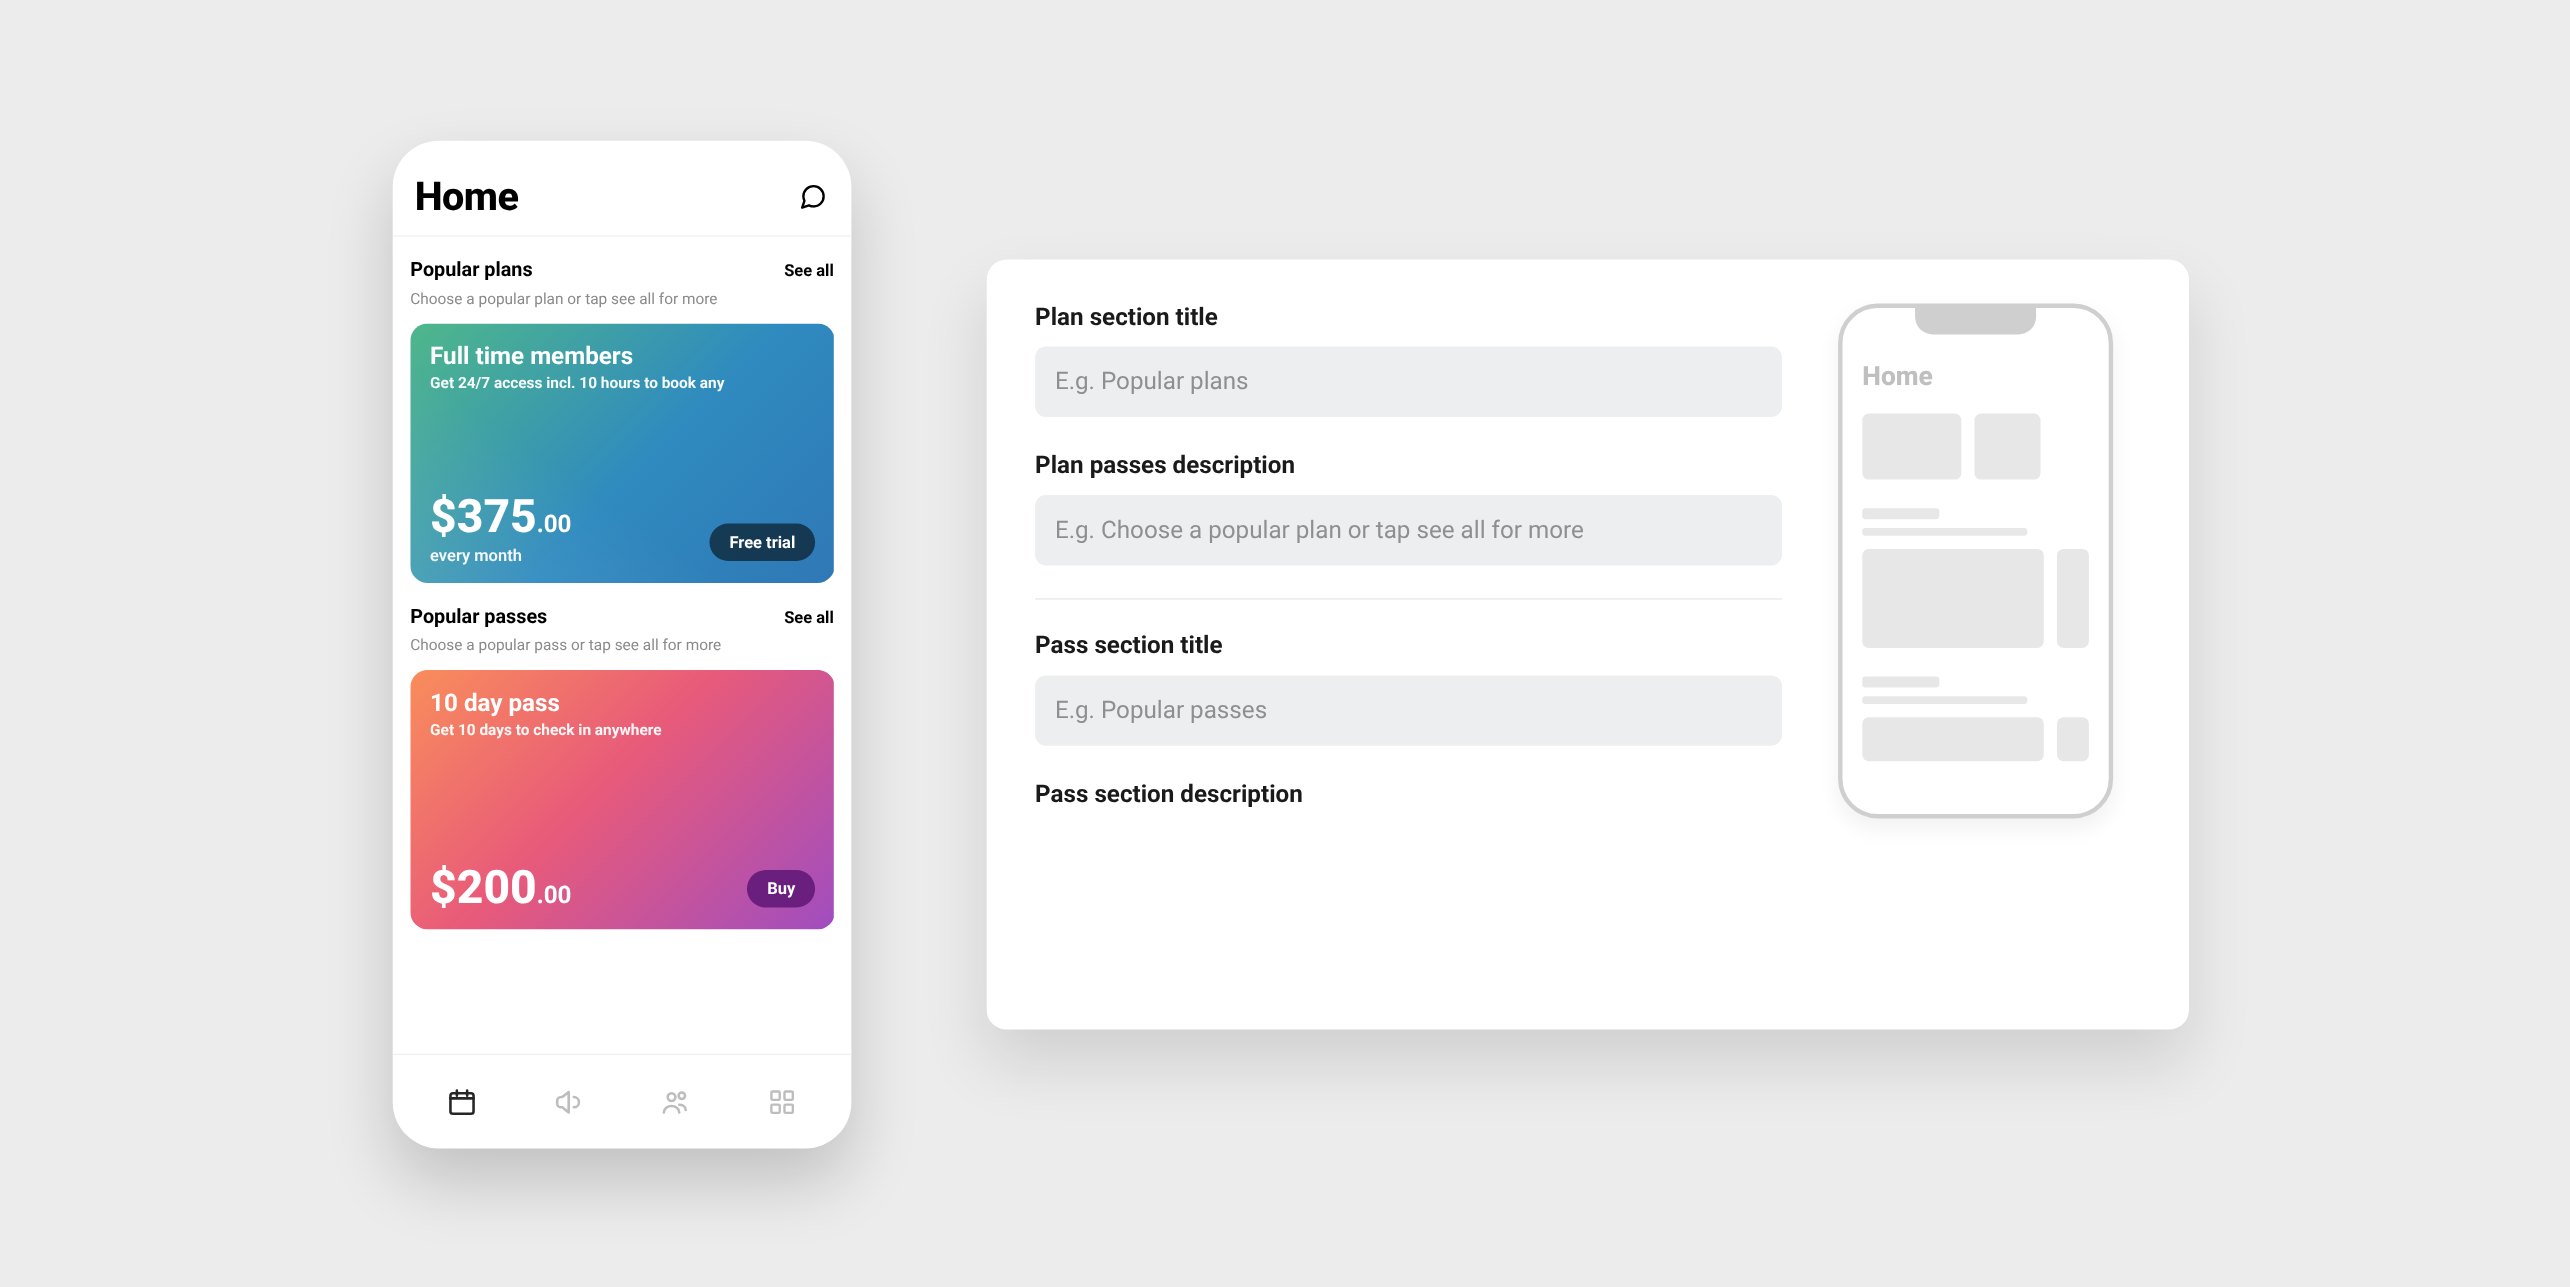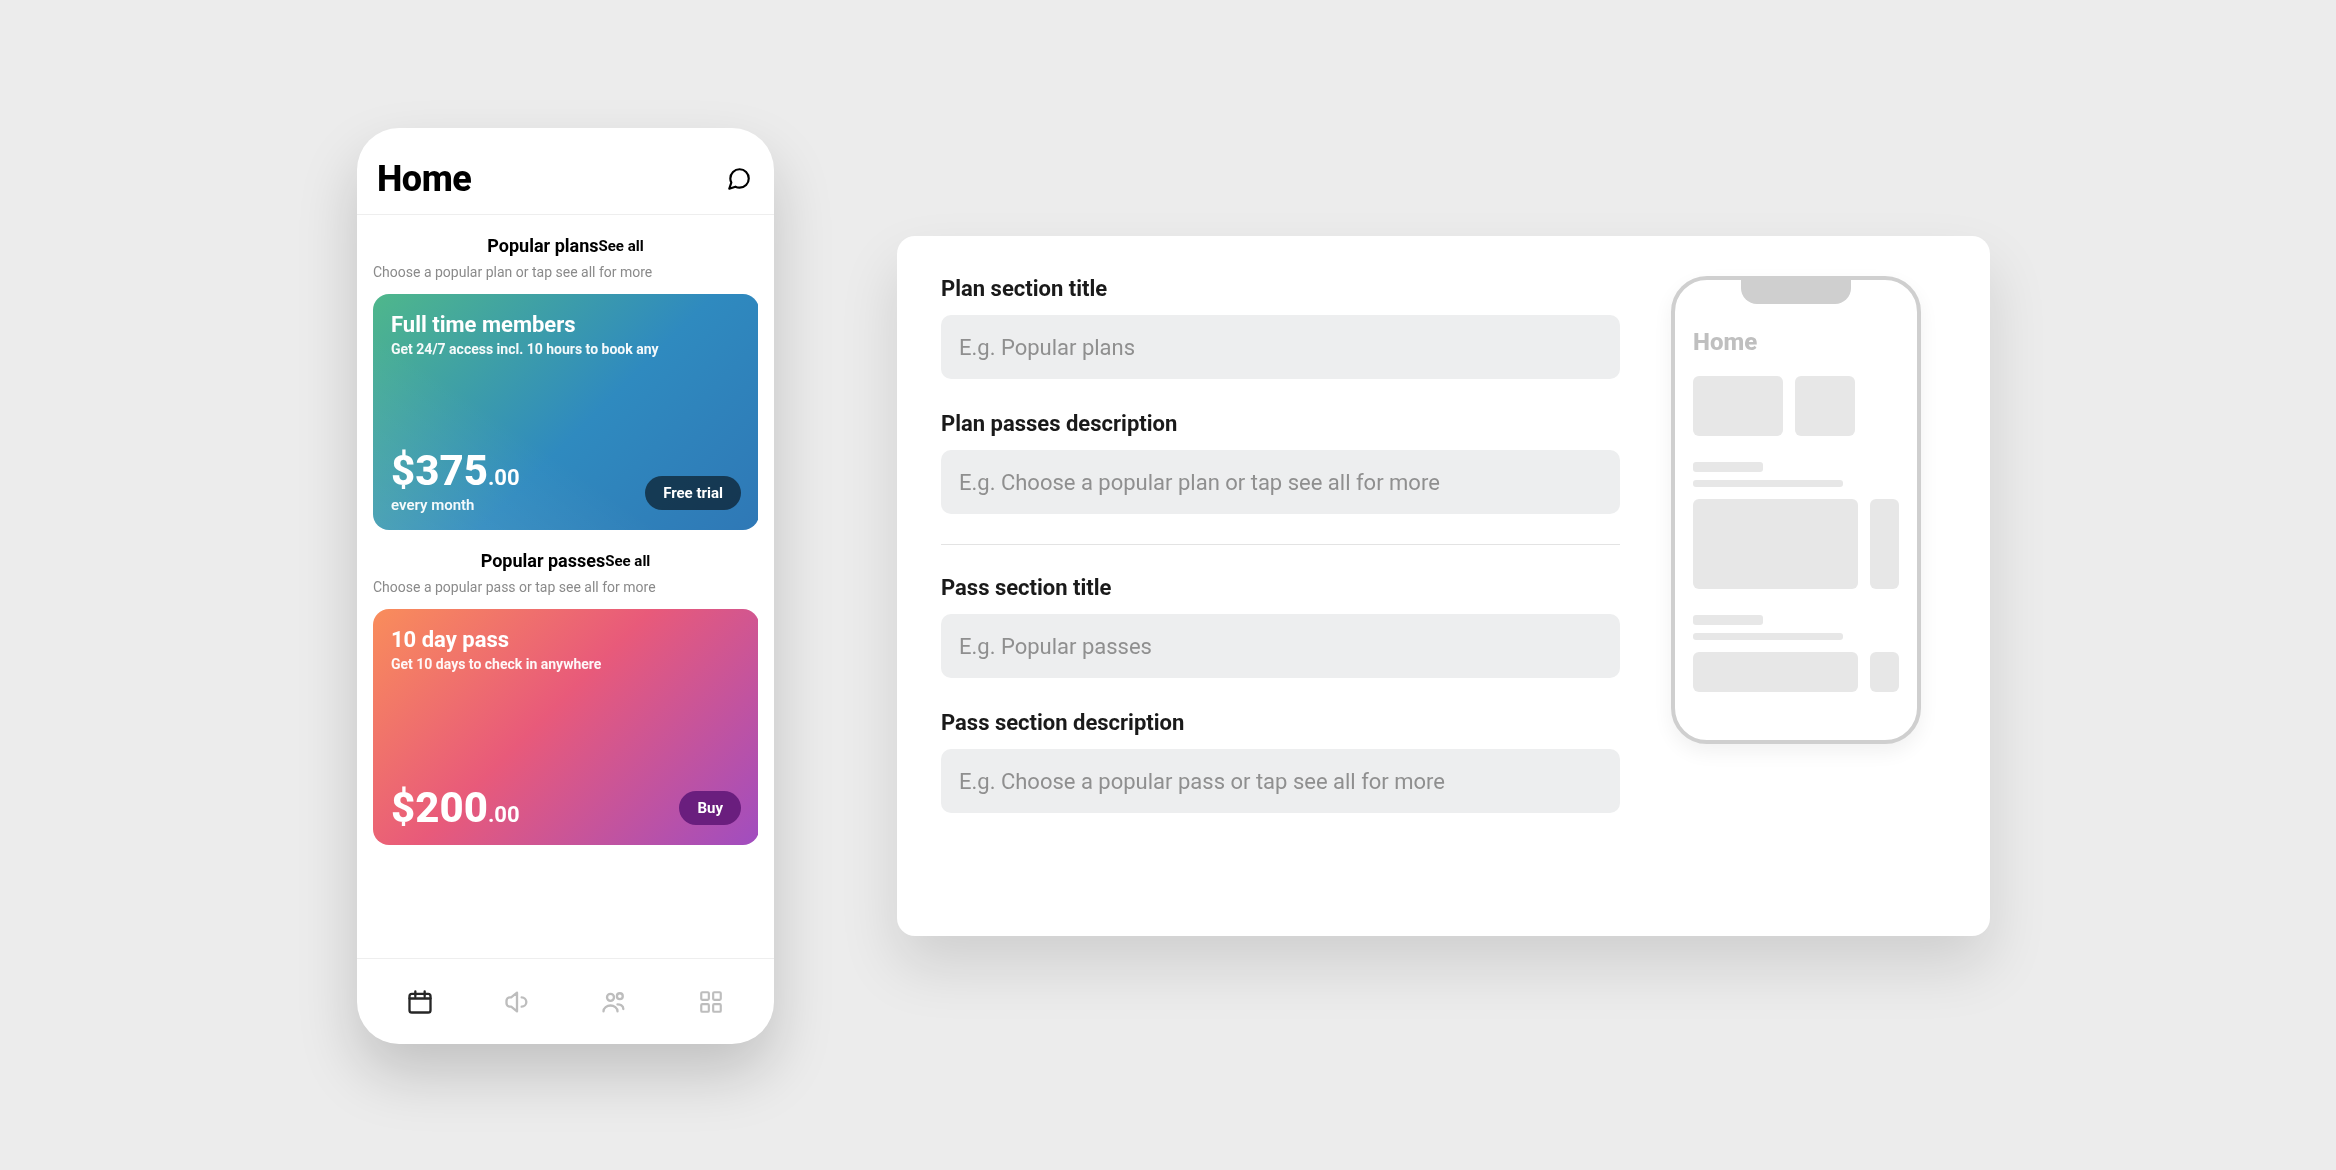--- a/index.html
+++ b/index.html
@@ -51,21 +51,21 @@
     flex: 1;
     overflow: hidden;
     padding: 0 16px 0 16px;
   }
 
   .section {
     padding-top: 20px;
   }
   .section-head {
     display: flex;
-    justify-content: center;
+    justify-content: space-between;
     align-items: center;
   }
   .section-title {
     font-size: 18px;
     font-weight: 700;
   }
   .see-all {
     font-size: 15px;
     font-weight: 700;
     cursor: pointer;
@@ -369,21 +369,20 @@
       <input class="field-input" placeholder="E.g. Choose a popular plan or tap see all for more" style="">
 
       <div class="hr"></div>
 
       <div class="field-label">Pass section title</div>
       <input class="field-input" placeholder="E.g. Popular passes" style="">
 
       <div class="field-gap"></div>
 
       <div class="field-label">Pass section description</div>
-      <input class="field-input" placeholder="E.g. Choose a popular pass or tap see all for more" style="">
     </div>
 
     <div class="preview-col">
       <div class="mini-phone">
         <div class="notch"></div>
         <div class="mini-title">Home</div>
 
         <div class="mini-row">
           <div class="sk-box"></div>
           <div class="sk-box sm"></div>

